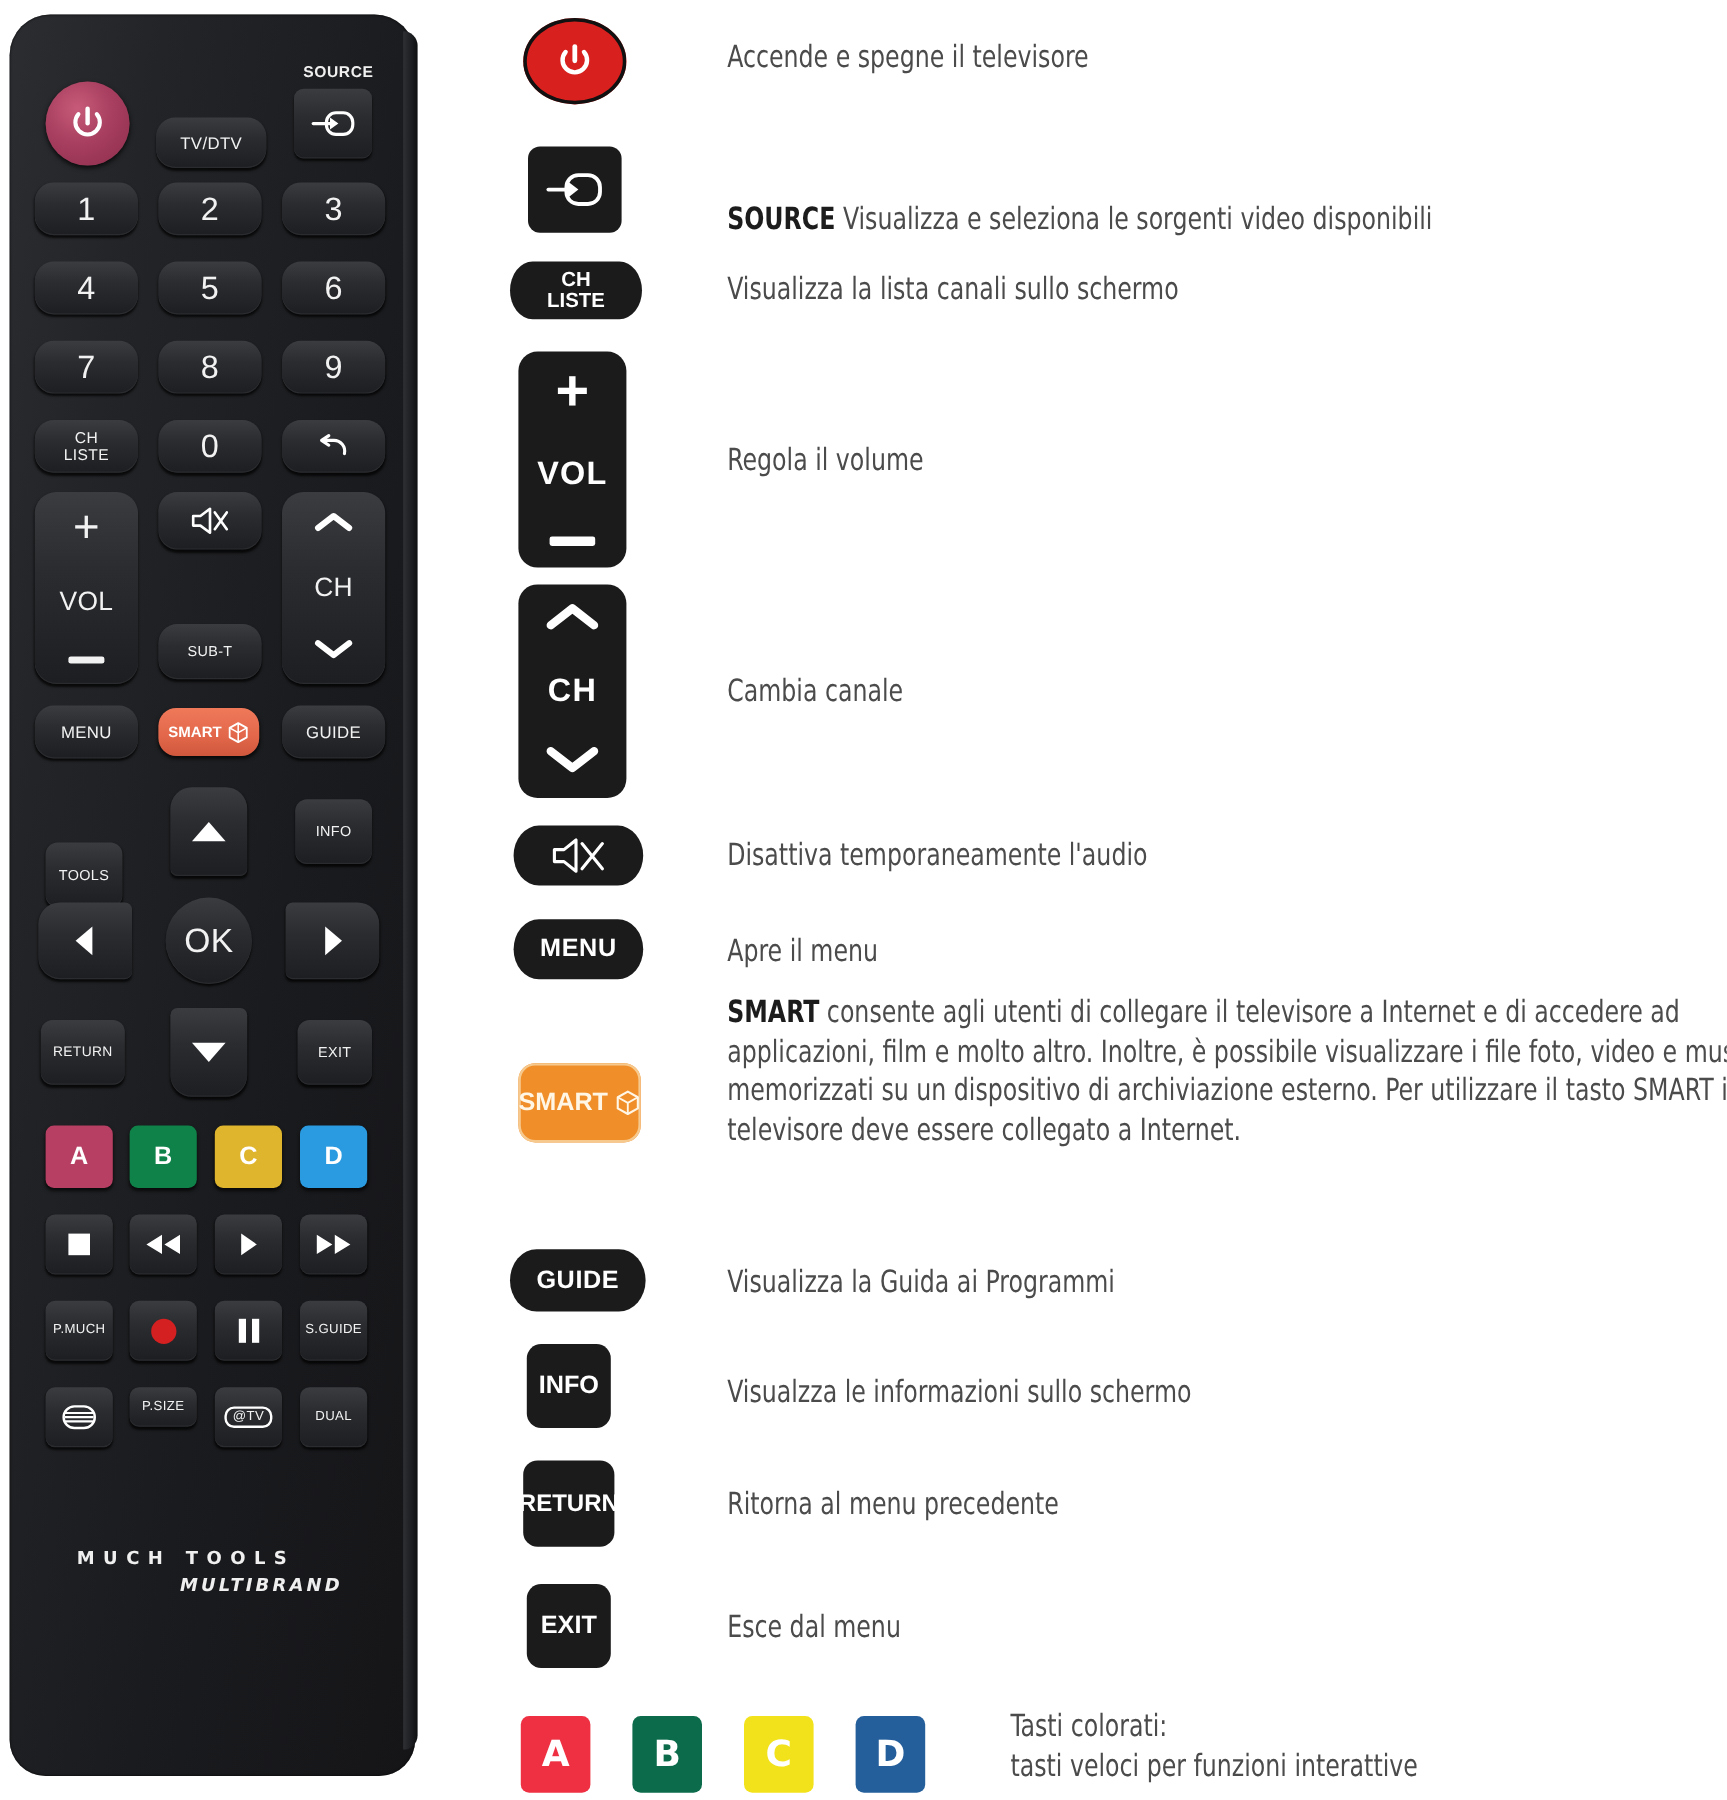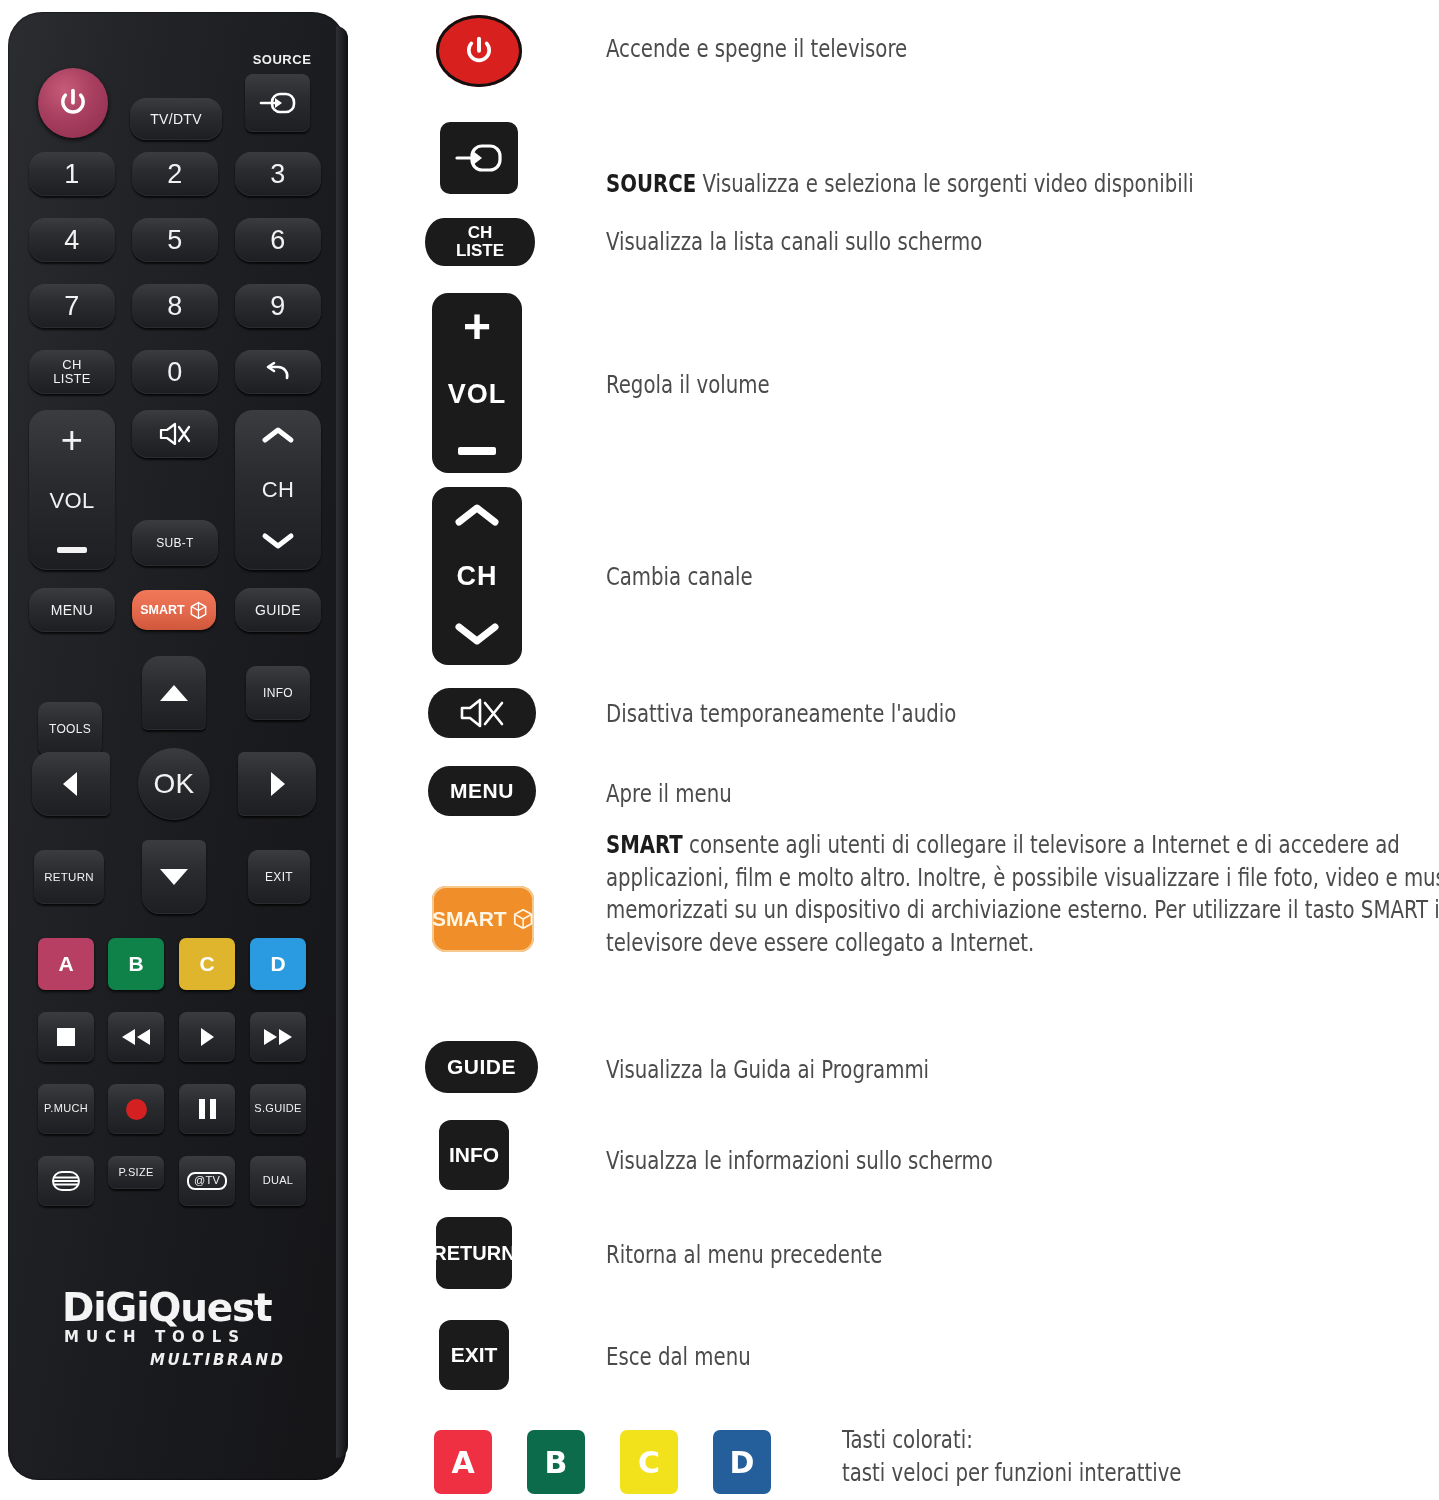--- a/index.html
+++ b/index.html
@@ -278,21 +278,20 @@
       <path d="M4 8.5 h24 M4 12 h24 M4 15.5 h24" stroke="#fff" stroke-width="1.8"></path>
     </svg>
   </div>
   <div class="rbtn xs" style="left:108px;top:1156px;width:56px;height:33px;border-radius:8px;">P.SIZE</div>
   <div class="rbtn" style="left:179px;top:1156px;width:56px;height:50px;border-radius:8px;">
     <span style="border:2px solid #fff;border-radius:8px;padding:1px 5px;font-size:11px;">@TV</span>
   </div>
   <div class="rbtn xs" style="left:250px;top:1156px;width:56px;height:50px;border-radius:8px;">DUAL</div>
 
   <div id="logo-wrap">
-    <div id="logo-main">DiGiQuest</div>
     <div id="logo-sub">MUCH TOOLS</div>
     <div id="logo-third">MULTIBRAND</div>
   </div>
 </div>
 
 <div id="legend">
 
   <div class="legend-icon" style="left:26px;top:15px;width:86px;height:72px;border-radius:50%;background:#d8211f;box-shadow:0 0 0 3px #111 inset;">
     <svg width="34" height="34" viewBox="0 0 24 24">
       <path d="M12 3.4 v8.4" stroke="#fff" stroke-width="2.8" stroke-linecap="round" fill="none"></path>

